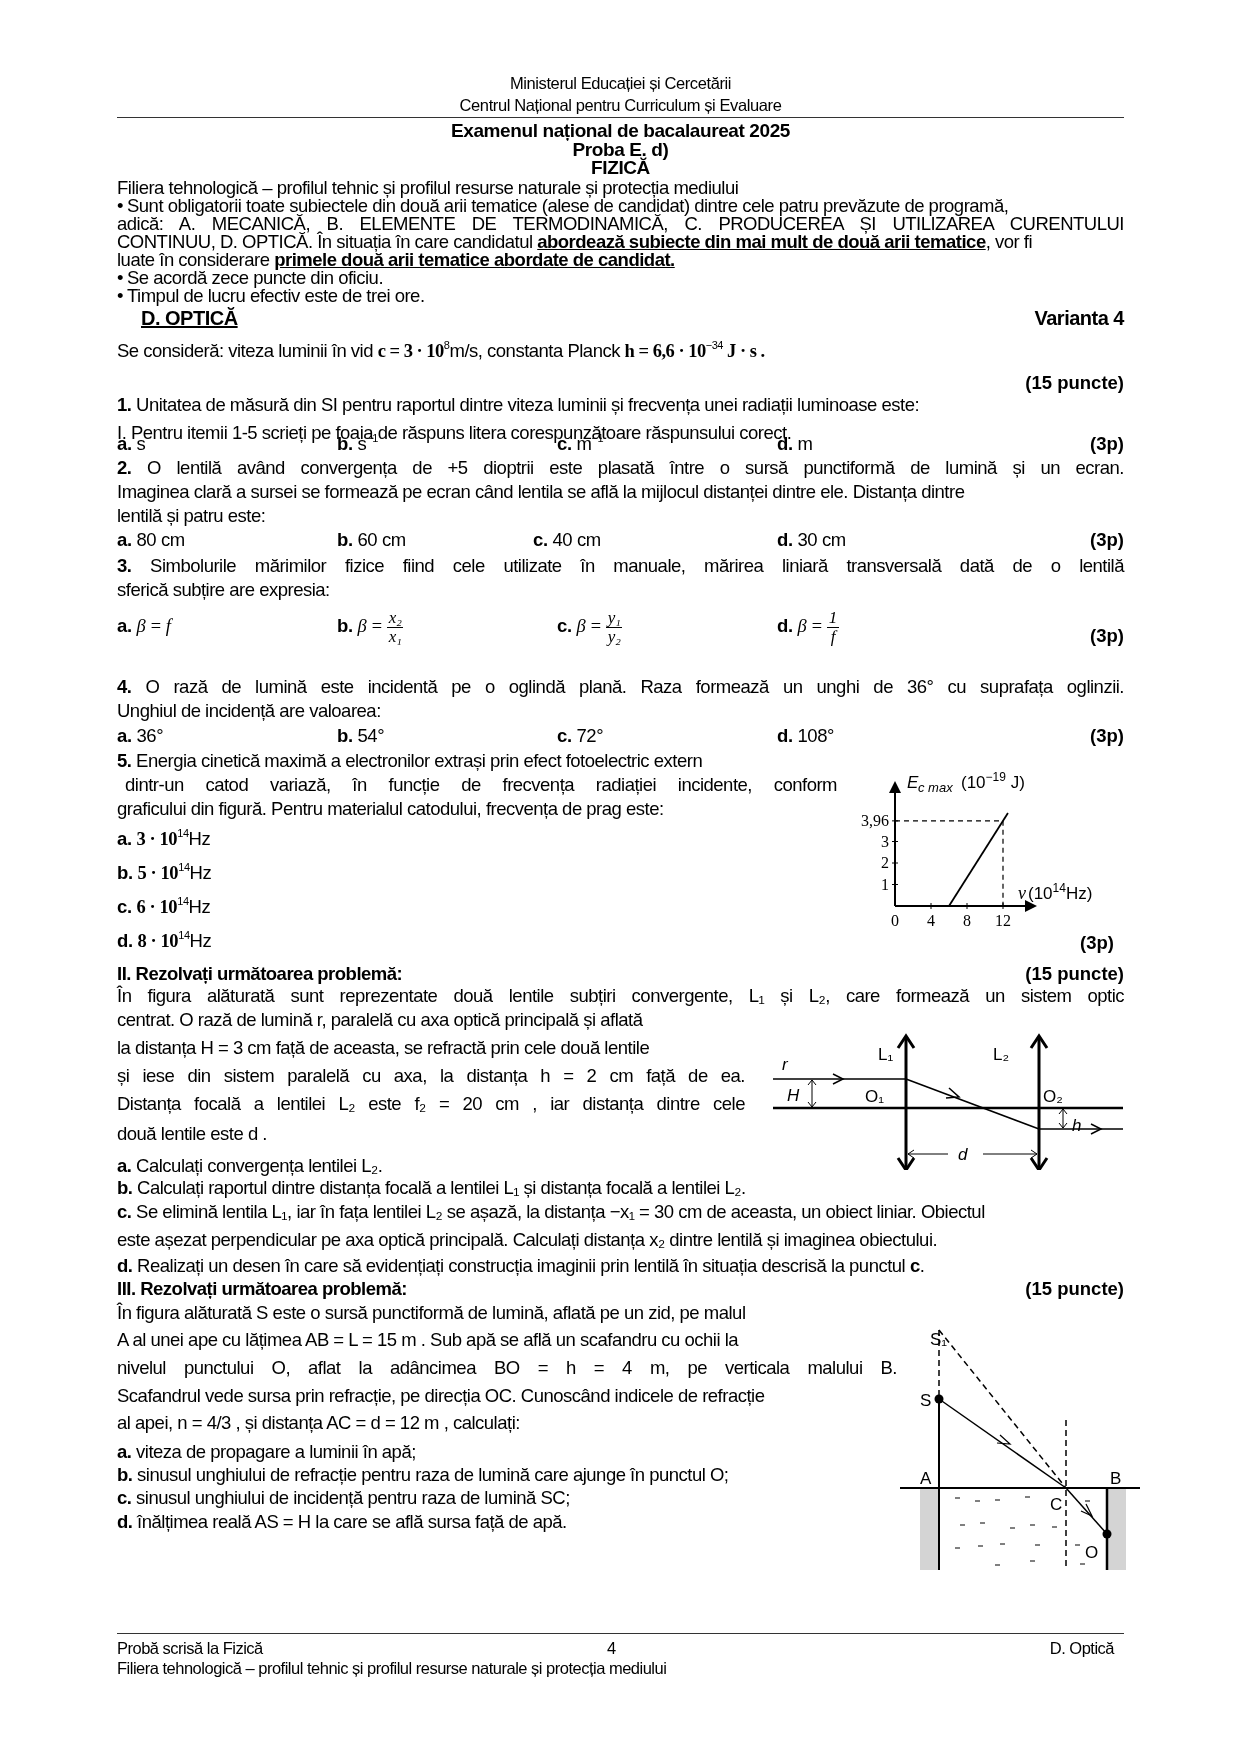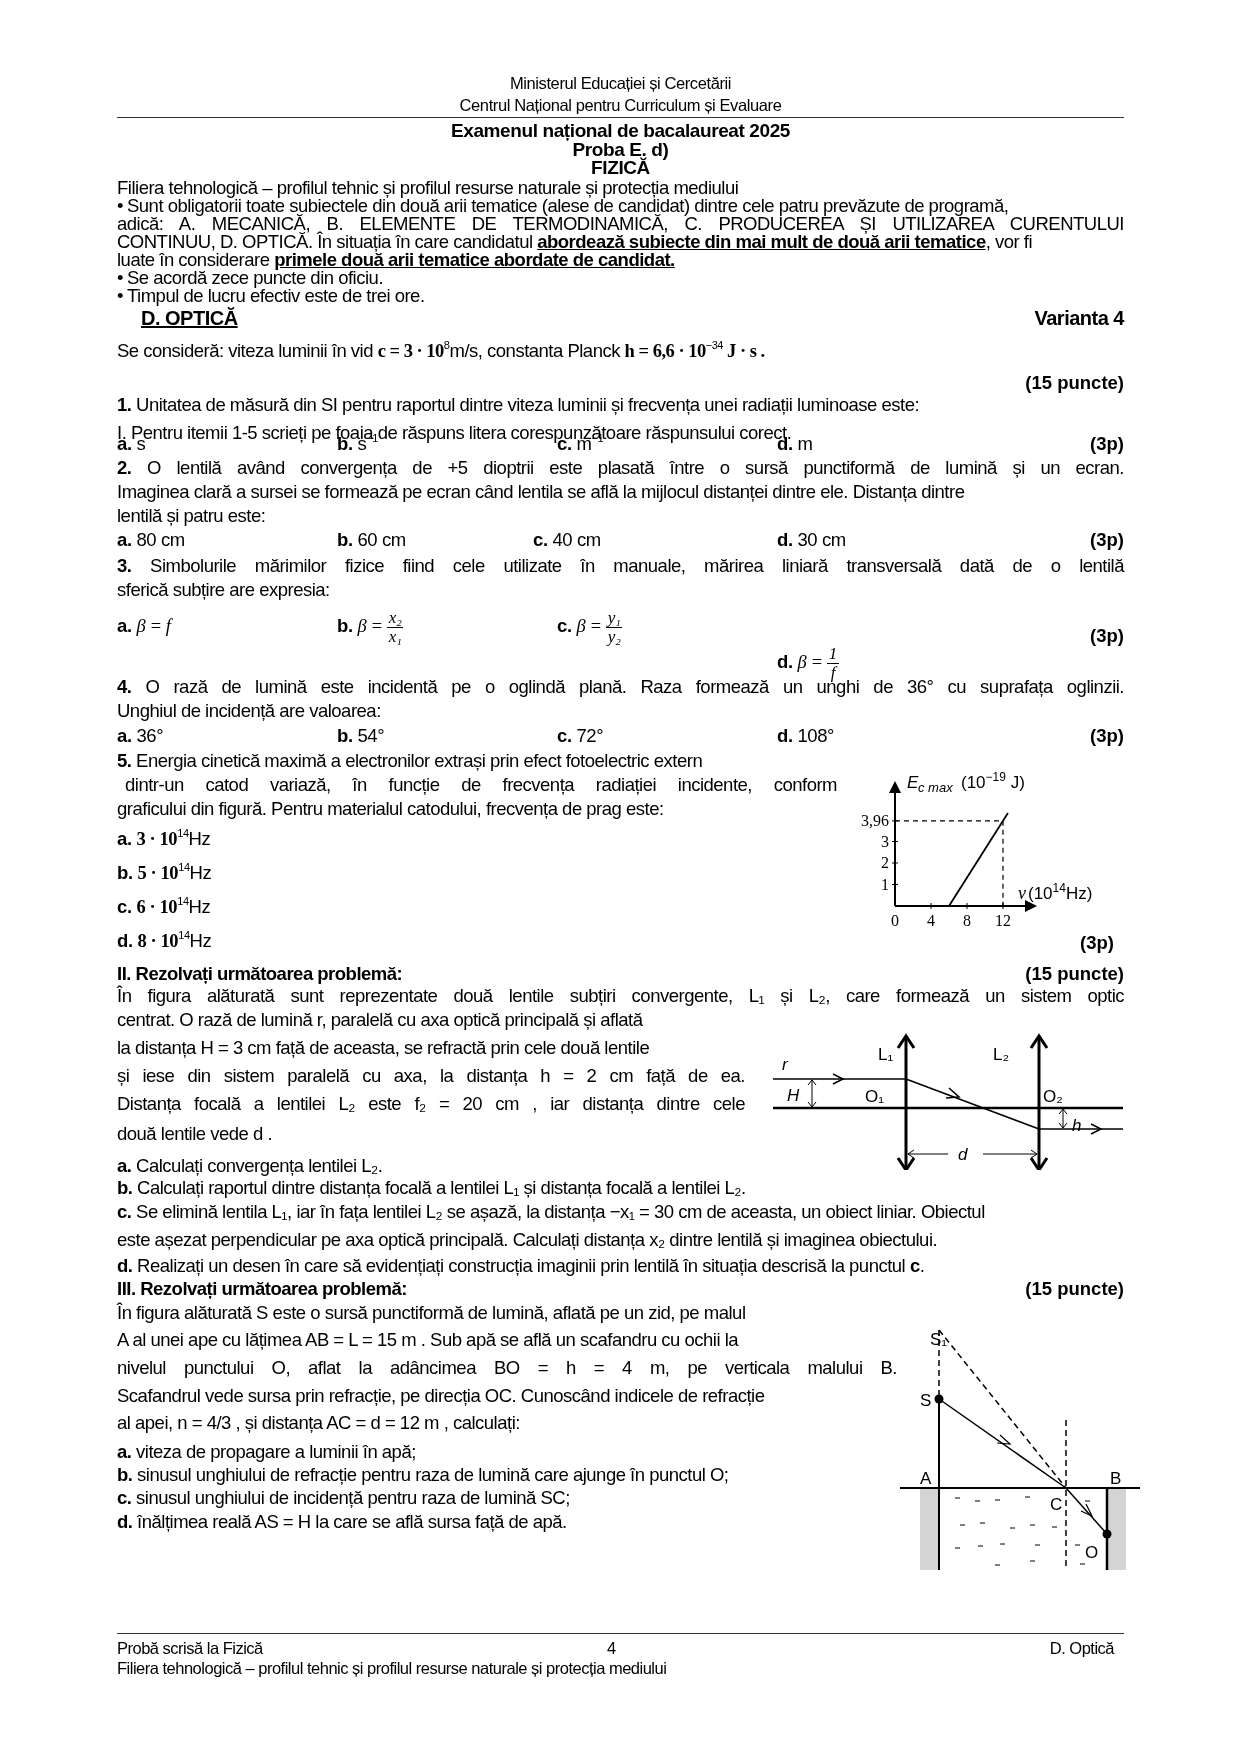--- a/index.html
+++ b/index.html
@@ -75,21 +75,21 @@
   <div class="line" style="top:579px">sferică subțire are expresia:</div>
   <div class="opt" style="top:608px;left:0;line-height:36px;"><b>a.</b> <span class="it">β = </span><span class="it">f</span></div>
   <div class="opt" style="top:608px;left:220px;line-height:36px;"><b>b.</b> <span class="it">β = </span><span class="frac">
         <span class="num">x₂</span>
         <span>x₁</span>
       </span></div>
   <div class="opt" style="top:608px;left:440px;line-height:36px;"><b>c.</b> <span class="it">β = </span><span class="frac">
         <span class="num">y₁</span>
         <span>y₂</span>
       </span></div>
-  <div class="opt" style="top:608px;left:660px;line-height:36px;margin-top:36px;"><b>d.</b> <span class="it">β = </span><span class="frac">
+  <div class="opt" style="top:608px;left:660px;line-height:36px;"><b>d.</b> <span class="it">β = </span><span class="frac">
         <span class="num">1</span>
         <span>f</span>
       </span></div>
   <div class="pts" style="top:625px">(3p)</div>
 
   <div class="line full just" style="top:676px"><b>4.</b><span> O rază de lumină este incidentă pe o oglindă plană. Raza formează un unghi de  36°  cu suprafața oglinzii.</span></div>
   <div class="line" style="top:700px">Unghiul de incidență are valoarea:</div>
   <div class="opt" style="top:725px;left:0"><b>a.</b> <span>36°</span></div>
   <div class="opt" style="top:725px;left:220px"><b>b.</b> <span>54°</span></div>
   <div class="opt" style="top:725px;left:440px"><b>c.</b> <span>72°</span></div>
@@ -143,21 +143,21 @@
     <text x="193" y="141" font-size="17"><tspan>(10</tspan><tspan dy="-7" font-size="12">14</tspan><tspan dy="7">Hz)</tspan></text>
   </svg>
 
   <div class="line" style="top:963px;font-weight:bold;">II. Rezolvați următoarea problemă:</div>
   <div class="pts" style="top:963px">(15 puncte)</div>
   <div class="line full just" style="top:985px">În figura alăturată sunt reprezentate două lentile subțiri convergente, L₁ și L₂, care formează un sistem optic</div>
   <div class="line" style="top:1009px;width:628px;">centrat. O rază de lumină r, paralelă cu axa optică principală și aflată</div>
   <div class="line" style="top:1037px;width:628px;">la distanța  H = 3 cm  față de aceasta, se refractă prin cele două lentile</div>
   <div class="line just" style="top:1065px;width:628px;">și iese din sistem paralelă cu axa, la distanța  h = 2 cm  față de ea.</div>
   <div class="line just" style="top:1093px;width:628px;">Distanța focală a lentilei L₂  este  f₂ = 20 cm , iar distanța dintre cele</div>
-  <div class="line" style="top:1123px">două lentile vede  d .</div>
+  <div class="line" style="top:1123px">două lentile este  d .</div>
 
   <svg style="position:absolute;left:636px;top:1030px;" width="380" height="140" viewBox="0 0 380 140">
     <defs>
       <marker id="arrT" markerWidth="10" markerHeight="10" refX="5" refY="5" orient="auto">
           <path d="M0,0 L10,5 L0,10" fill="none" stroke="#000" stroke-width="1.5"></path>
         </marker>
     </defs>
 
     <line x1="20" y1="78" x2="370" y2="78" stroke="#000" stroke-width="2.5"></line>
 

